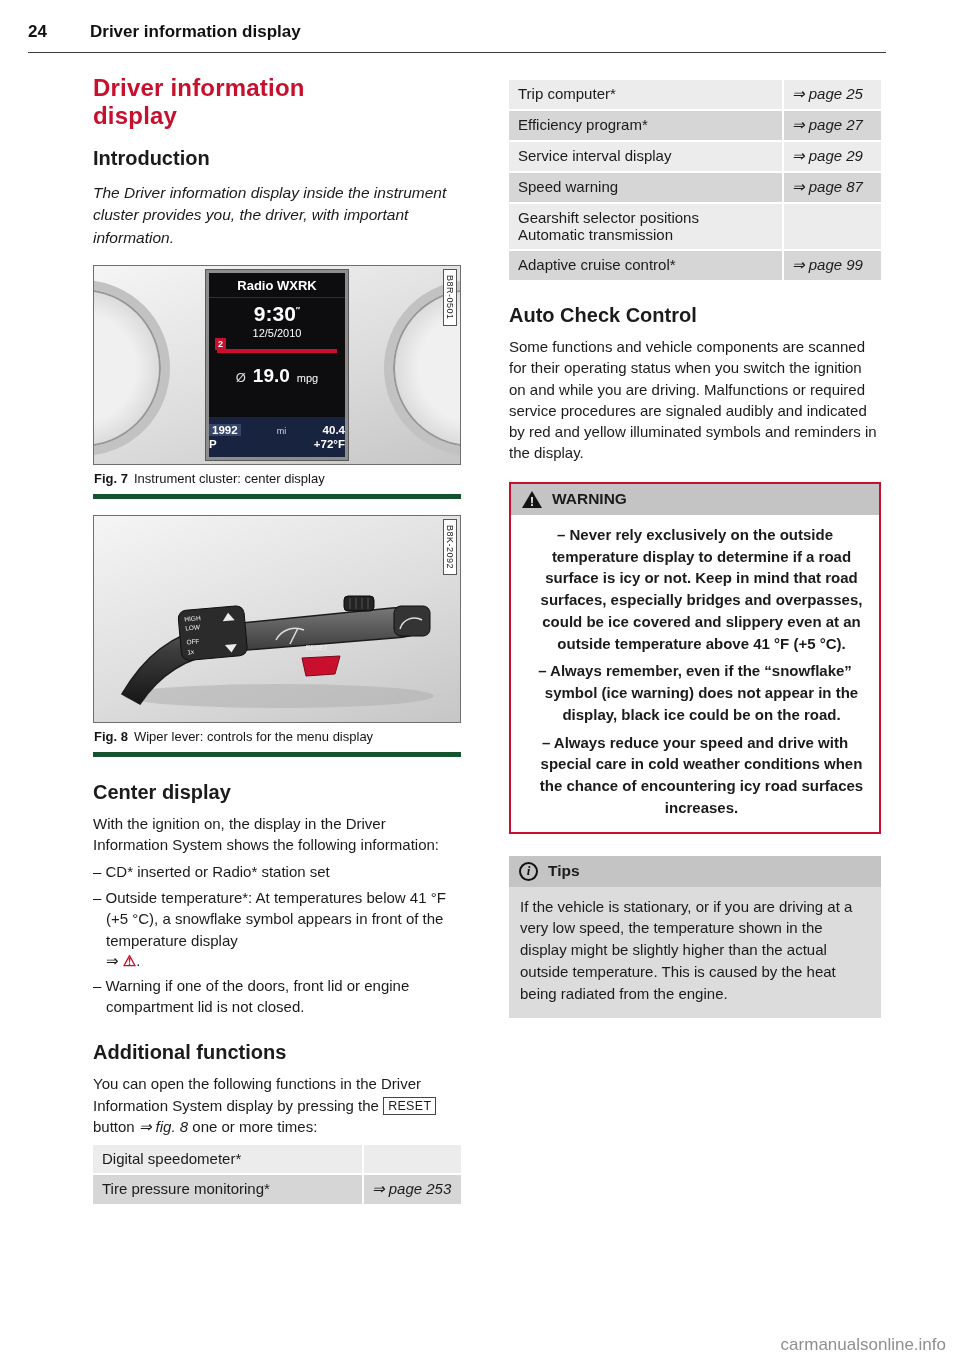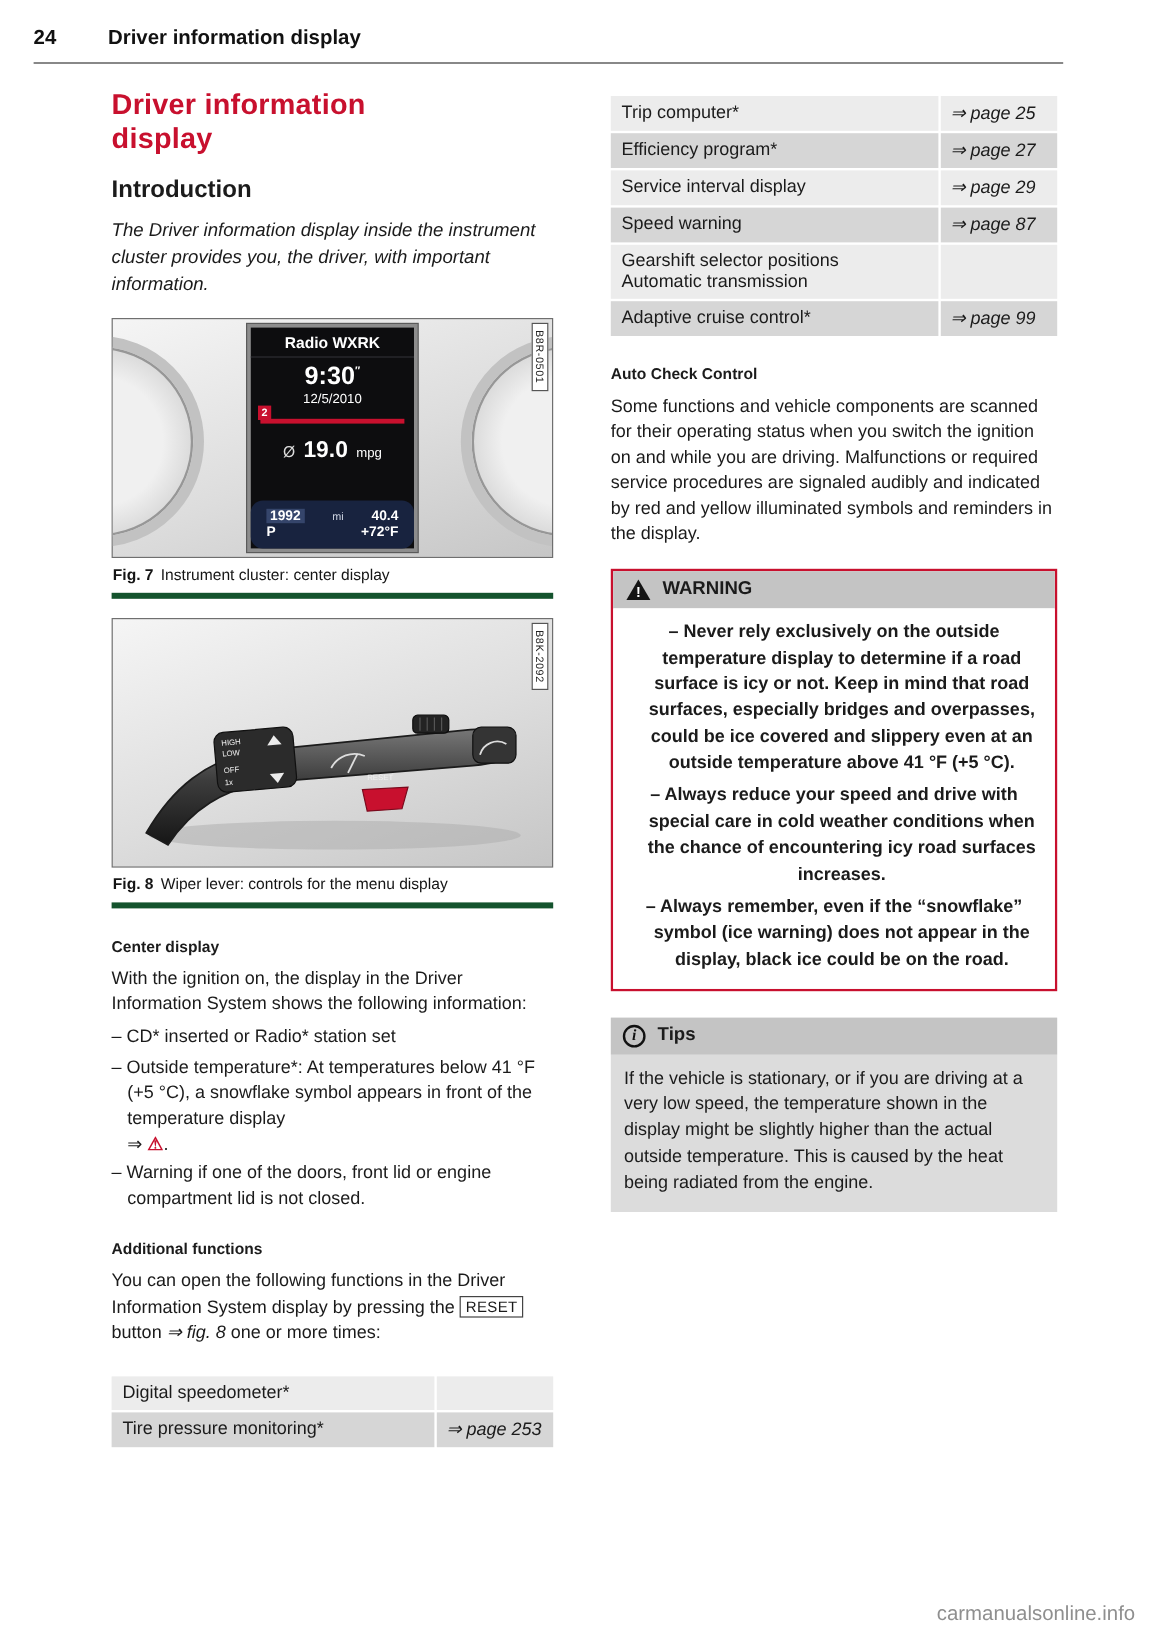--- a/index.html
+++ b/index.html
@@ -74,47 +74,47 @@
   .cl-bar   { position: relative; height: 4px; background: #c8102e; margin: 10px 8px 0; }
   .cl-badge {
     position: absolute; left: -2px; top: -11px;
     background: #c8102e; color: #fff; font-size: 9px; font-weight: bold;
     padding: 0 3px; line-height: 12px;
   }
   .cl-mpg { display: flex; align-items: baseline; justify-content: center; gap: 7px; margin-top: 12px; }
   .cl-mpg .sym  { font-size: 13px; color:#ddd; }
   .cl-mpg .val  { font-size: 19px; font-weight: bold; }
   .cl-mpg .unit { font-size: 11px; }
-  .cl-bottom { margin-top: auto; background: #18233f; padding: 5px 13px 7px; font-size: 11.5px; border-radius: 10px; }
+  .cl-bottom { margin-top: auto; background: #18233f; padding: 5px 0 7px; font-size: 11.5px; }
   .cl-row { display: flex; justify-content: space-between; align-items: baseline; margin-top: 2px; }
   .odo-chip { background: #35456b; font-weight: bold; padding: 0 3px; }
   .cl-small { font-size: 9px; color: #cfd6e4; }
   .cl-bold  { font-weight: bold; }
 
   .fig-caption {
     font-size: 13px; color: #151515; padding: 6px 1px 8px;
     border-bottom: 5px solid #14532d;
   }
   .fig-caption .figno { font-weight: bold; margin-right: 6px; }
 
   
-  .subhead { font-weight: bold; font-size: 13px; margin-top: 24px; }
+  .subhead { font-weight: bold; font-size: 20px; margin-top: 24px; }
   .body-para { font-size: 15px; line-height: 1.42; margin-top: 9px; }
   .dash-item { font-size: 15px; line-height: 1.42; margin-top: 5px; padding-left: 13px; text-indent: -13px; }
   .sym-line { font-size: 15px; margin-top: 1px; padding-left: 13px; }
   .ice { color: #c8102e; font-weight: bold; }
   .keycap {
     display: inline-block; border: 1px solid #444; padding: 0 4px;
     font-size: 12.5px; line-height: 16px; position: relative; top: -1px; letter-spacing: .3px;
   }
   .figref { font-style: italic; }
 
   
   .ref-table { margin-top: 16px; }
-  .ref-table.left-table { margin-top: 26px; }
+  .ref-table.left-table { margin-top: 8px; }
   .ref-row { display: flex; margin-bottom: 2px; }
   .ref-label { flex: 1; padding: 5px 9px 6px; font-size: 15px; white-space: pre-line; }
   .ref-page  { width: 97px; margin-left: 2px; padding: 5px 8px 6px; font-size: 15px; font-style: italic; }
   .shade-a .ref-label, .shade-a .ref-page { background: #ececec; }
   .shade-b .ref-label, .shade-b .ref-page { background: #d6d6d6; }
 
   
   .warnbox { border: 2px solid #c8102e; margin-top: 18px; }
   .warn-head {
     background: #c4c4c4; display: flex; align-items: center; gap: 9px;
@@ -309,22 +309,22 @@
       <div class="warnbox">
         <div class="warn-head">
           <svg width="22" height="19" viewBox="0 0 22 19">
             <polygon points="11,1 21,18 1,18" fill="#141414"></polygon>
             <text x="11" y="15.5" text-anchor="middle" font-size="12" font-weight="bold" fill="#ffffff" font-family="Liberation Sans, sans-serif">!</text>
           </svg>
           <span>WARNING</span>
         </div>
         <div class="warn-body">
           <div class="warn-item">– Never rely exclusively on the outside temperature display to determine if a road surface is icy or not. Keep in mind that road surfaces, especially bridges and overpasses, could be ice covered and slippery even at an outside temperature above 41 °F (+5 °C).</div>
+          <div class="warn-item">– Always remember, even if the “snowflake” symbol (ice warning) does not appear in the display, black ice could be on the road.</div>
           <div class="warn-item">– Always reduce your speed and drive with special care in cold weather conditions when the chance of encountering icy road surfaces increases.</div>
-          <div class="warn-item">– Always remember, even if the “snowflake” symbol (ice warning) does not appear in the display, black ice could be on the road.</div>
         </div>
       </div>
 
       <div class="tipsbox">
         <div class="tips-head">
           <span class="circle-i">i</span>
           <span>Tips</span>
         </div>
         <div class="tips-body">If the vehicle is stationary, or if you are driving at a very low speed, the temperature shown in the display might be slightly higher than the actual outside temperature. This is caused by the heat being radiated from the engine.</div>
       </div>

